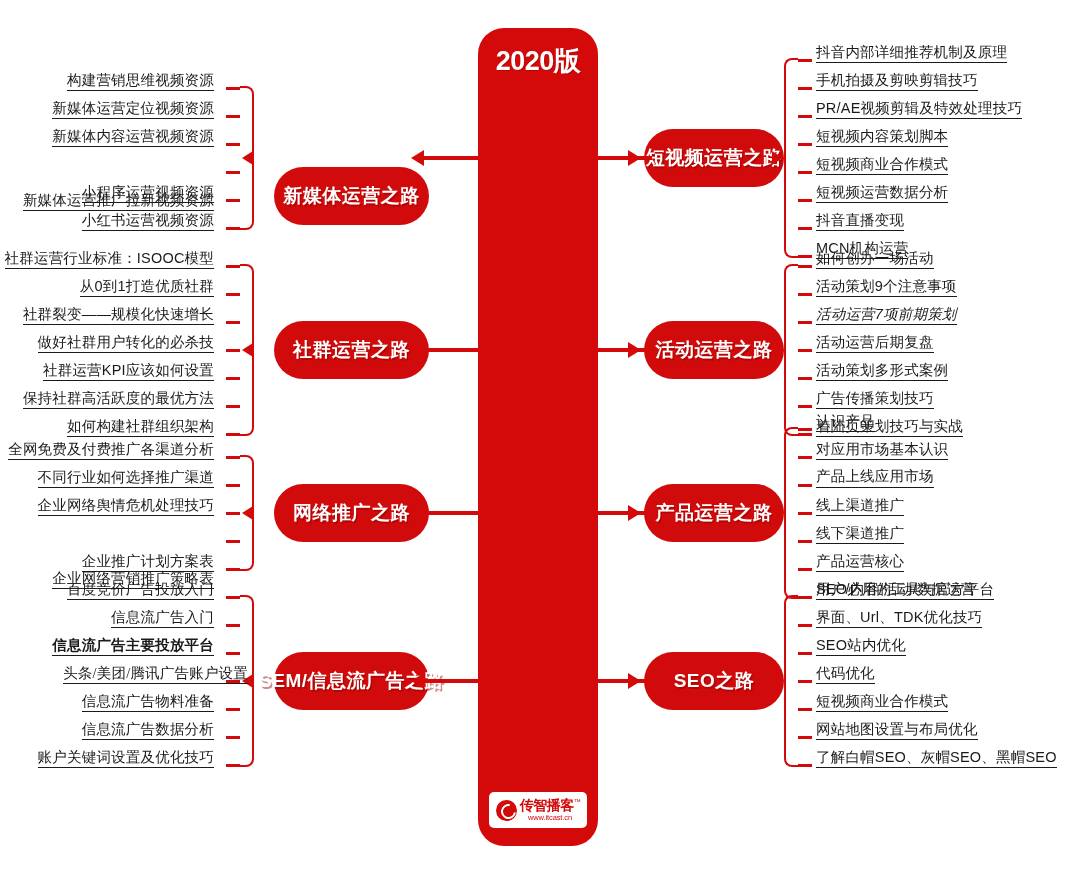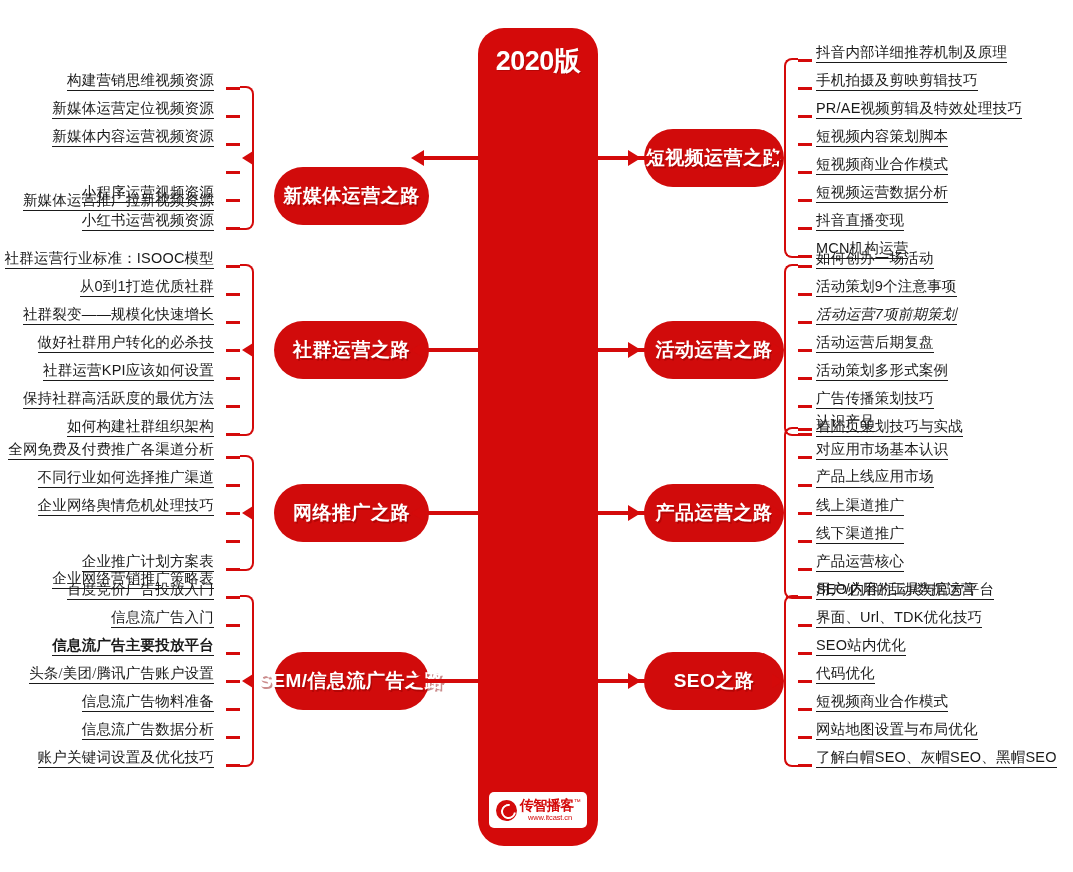--- a/index.html
+++ b/index.html
@@ -255,21 +255,21 @@
       <div class="arrow-head left" style="top: 673px; left: 411px;"></div>
       <div class="bracket left" style="top: 595px; height: 172px; left: 240px;"></div>
       <div class="leaf-arrow left" style="top: 674px; left: 242px;"></div>
       <div class="stub" style="top: 596px; left: 226px;"></div>
       <div class="leaf lt" style="top: 581px; right: 849px;">百度竞价广告投放入门</div>
       <div class="stub" style="top: 624px; left: 226px;"></div>
       <div class="leaf lt" style="top: 609px; right: 849px;">信息流广告入门</div>
       <div class="stub" style="top: 652px; left: 226px;"></div>
       <div class="leaf lt" style="top: 637px; right: 849px; font-weight: bold;">信息流广告主要投放平台</div>
       <div class="stub" style="top: 680px; left: 226px;"></div>
-      <div class="leaf lt" style="top: 665px; right: 849px; font-family: Liberation Serif, serif;">头条/美团/腾讯广告账户设置</div>
+      <div class="leaf lt" style="top: 665px; right: 815px; font-family: Liberation Serif, serif;">头条/美团/腾讯广告账户设置</div>
       <div class="stub" style="top: 708px; left: 226px;"></div>
       <div class="leaf lt" style="top: 693px; right: 849px;">信息流广告物料准备</div>
       <div class="stub" style="top: 736px; left: 226px;"></div>
       <div class="leaf lt" style="top: 721px; right: 849px;">信息流广告数据分析</div>
       <div class="stub" style="top: 764px; left: 226px;"></div>
       <div class="leaf lt" style="top: 749px; right: 849px;">账户关键词设置及优化技巧</div>
       <div class="node right" style="top: 129px;">短视频运营之路</div>
       <div class="trunk-link" style="top: 156px; left: 596px; width: 56px;"></div>
       <div class="arrow-head right" style="top: 150px; left: 628px;"></div>
       <div class="bracket right" style="top: 58px; height: 200px; left: 784px;"></div>

